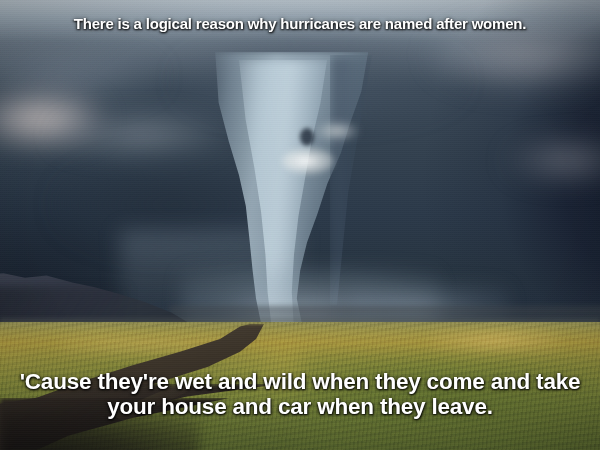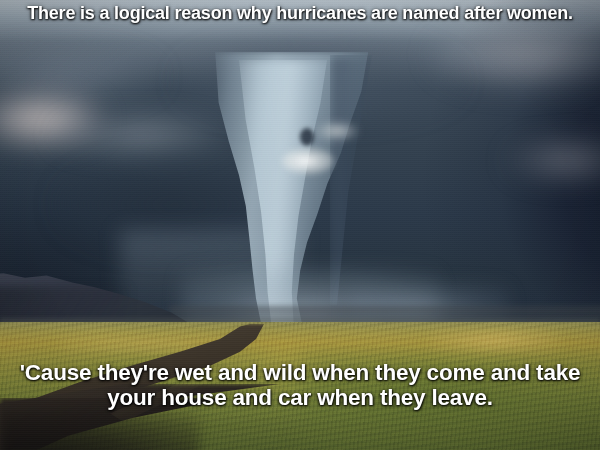--- a/index.html
+++ b/index.html
@@ -456,27 +456,27 @@
     line-height: 1.1;
     letter-spacing: -0.2px;
     text-shadow:
       1px 1px 2px rgba(0,0,0,0.85),
       -1px 1px 2px rgba(0,0,0,0.55),
       0 0 4px rgba(0,0,0,0.45);
     pointer-events: none;
     white-space: pre-line;
   }
   .caption-top {
-    top: 4px;
-    font-size: 18px;
+    top: 16px;
+    font-size: 15px;
     padding: 0 8px;
     box-sizing: border-box;
   }
   .caption-bottom {
-    top: 361px;
+    top: 370px;
     font-size: 22.5px;
     padding: 0 6px;
     box-sizing: border-box;
   }
 </style>
 </head>
 <body>
 
 <div id="meme">
 

